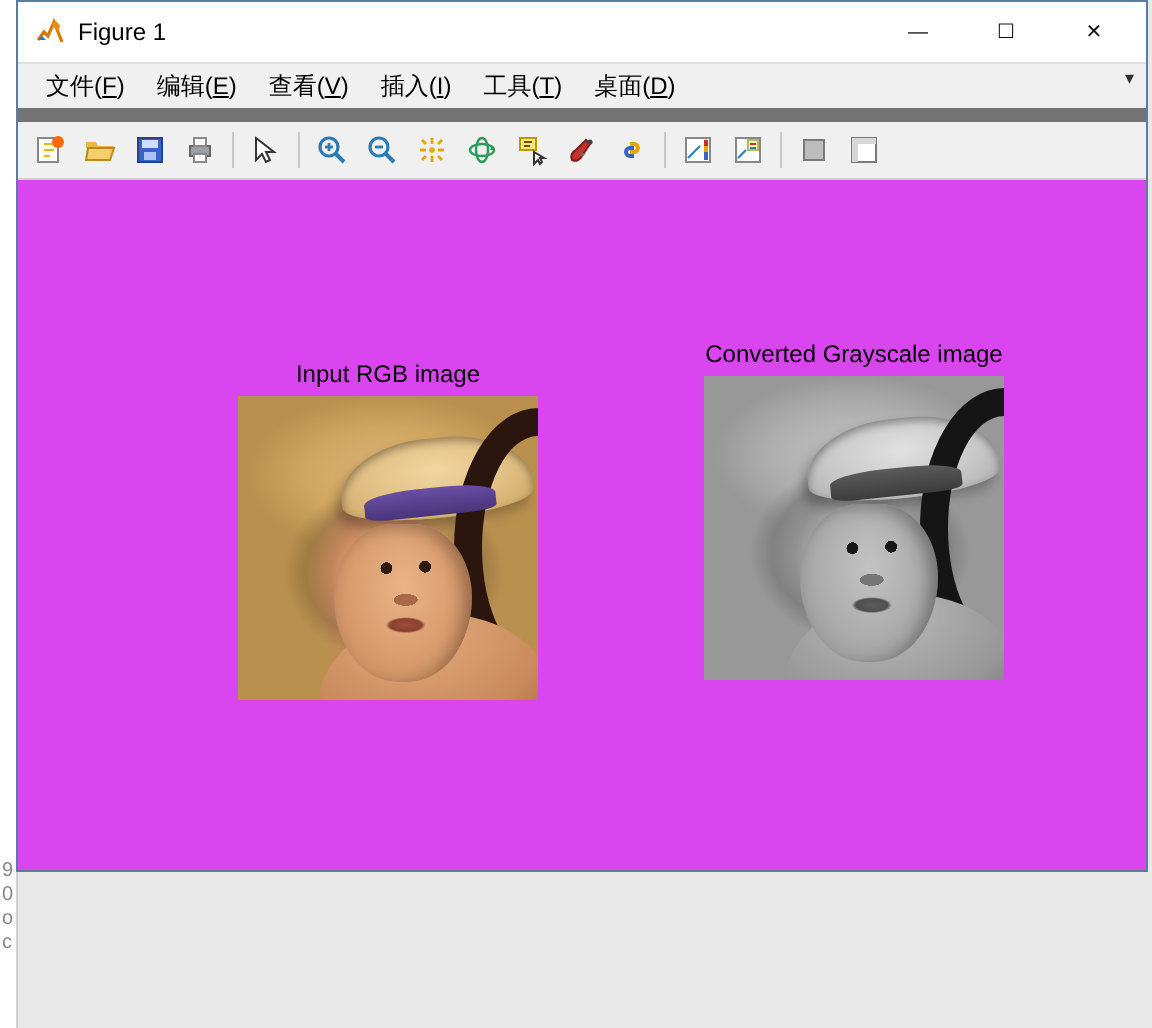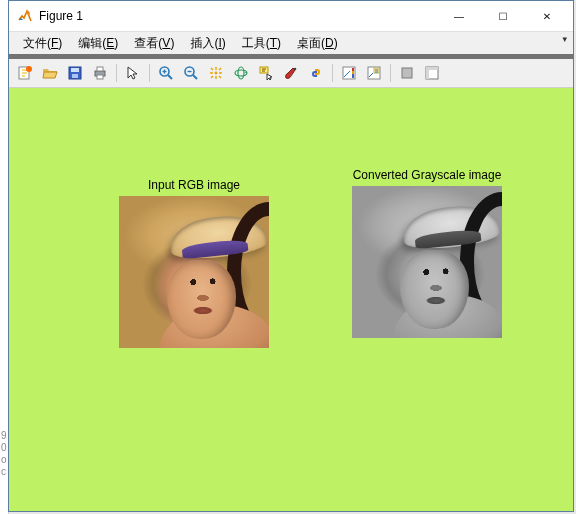--- a/index.html
+++ b/index.html
@@ -18,21 +18,21 @@
     border-right: 1px solid #d0d0d0;
     color: #888;
     font-size: 10px;
     line-height: 1.2;
     overflow: hidden;
   }
   .left-sliver div { padding-left: 1px; }
   .figwin {
     position: absolute;
     left: 8px; top: 0;
-    width: 566px; height: 512px;
+    width: 566px; height: 436px;
     background: #f0f0f0;
     border: 1px solid #5a7ea0;
     box-sizing: border-box;
     display: flex;
     flex-direction: column;
   }
   
   .titlebar {
     height: 30px;
     background: #fff;
@@ -60,21 +60,21 @@
     font-family: "Segoe UI Symbol", sans-serif;
     font-size: 10px;
   }
   
   .menubar {
     height: 22px;
     background: #f0f0f0;
     display: flex;
     align-items: center;
     padding: 0 6px;
-    border-bottom: 5px solid #737373;
+    border-bottom: 7px solid #737373;
     position: relative;
   }
   .menuitem {
     padding: 2px 8px;
     color: #000;
     font-size: 12px;
     cursor: default;
   }
   .menuitem u { text-decoration: underline; }
   .menubar .overflow {
@@ -99,21 +99,21 @@
   }
   .tbtn svg { display: block; }
   .tsep {
     width: 1px; height: 18px;
     background: #c8c8c8;
     margin: 0 3px;
   }
   
   .canvas {
     flex: 1;
-    background: #bef264;
+    background: #d946ef;
     position: relative;
     padding-left: 24px;
   }
   .subplot {
     position: absolute;
     text-align: center;
   }
   #sp1 { left: 100px; top: 90px; width: 170px; }
   #sp2 { left: 318px; top: 80px; width: 200px; }
   .sptitle {

